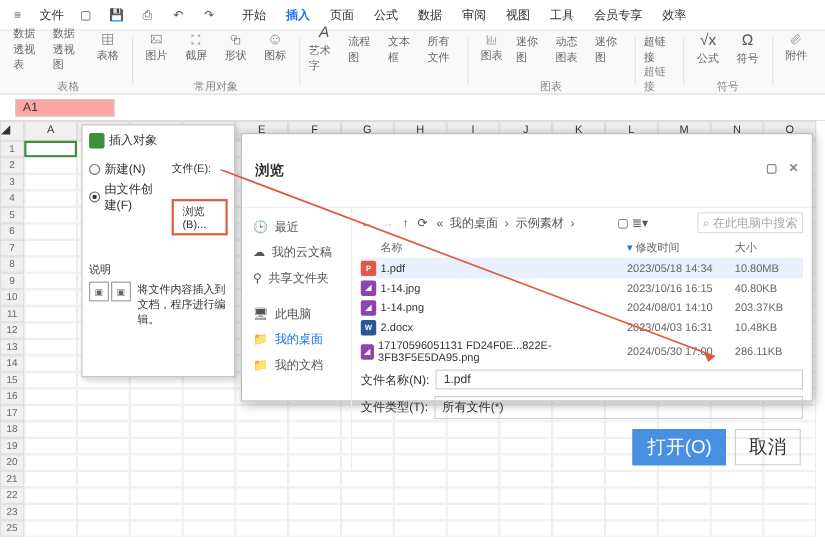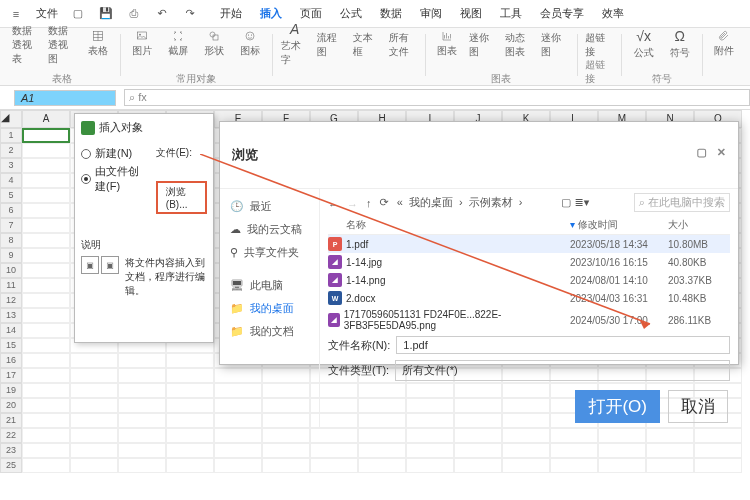--- a/index.html
+++ b/index.html
@@ -14,21 +14,21 @@
 .ribbon { height: 58px; display: flex; align-items: flex-start; padding: 2px 6px; border-bottom: 1px solid #ddd; background: #f9f9f9; }
 .rgroup { display: flex; flex-direction: column; align-items: center; padding: 0 6px; height: 56px; }
 .rgroup .icons { display: flex; gap: 8px; }
 .rgroup .ico { width: 28px; height: 28px; display: flex; flex-direction: column; align-items: center; justify-content: center; color: #555; }
 .rgroup .ico svg { width: 20px; height: 20px; }
 .rgroup .lbl { font-size: 10px; color: #666; margin-top: 2px; }
 .rgroup .glabel { font-size: 10px; color: #888; margin-top: auto; }
 .rsep { width: 1px; background: #e0e0e0; height: 42px; margin: 4px 2px; }
 
 .namebar { height: 24px; display: flex; align-items: center; border-bottom: 1px solid #ddd; }
-.namebox { width: 102px; border: 1px solid #ccc; margin-left: 14px; padding: 1px 6px; background: #7dd3fc; font-size: 11px; font-style: italic; }
+.namebox { width: 90px; border: 1px solid #ccc; margin-left: 14px; padding: 1px 6px; background: #fca5a5; font-size: 11px; }
 .fxbox { flex: 1; border: 1px solid #ccc; margin-left: 8px; display: flex; align-items: center; padding: 1px 4px; gap: 4px; }
 
 .grid { position: relative; height: 390px; overflow: hidden; }
 .colheads { display: flex; height: 18px; }
 .rowhead { width: 22px; background: #f0f0f0; border: 1px solid #ddd; }
 .colh { flex: 0 0 48px; background: #f0f0f0; border: 1px solid #ddd; text-align: center; font-size: 10px; line-height: 16px; }
 .rows { }
 .row { display: flex; height: 15px; }
 .rh { width: 22px; background: #f0f0f0; border: 1px solid #ddd; text-align: center; font-size: 9px; line-height: 13px; color: #666; }
 .cell { flex: 0 0 48px; border: 1px solid #eee; }
@@ -264,23 +264,20 @@
             <path d="M20 10l-9 9a5 5 0 01-7-7l9-9a3 3 0 014 4l-9 9a1 1 0 01-2-2l8-8" stroke="#555" fill="none"></path>
           </svg>
           <span class="lbl">附件</span>
         </div>
     </div>
   </div>
 </div>
 
 <div class="namebar">
   <div class="namebox">A1</div>
-  <div class="fxbox">
-      <span style="color:#888">⌕ fx</span>
-    </div>
 </div>
 
 <div class="grid">
   <div class="colheads" id="colheads">
       <div class="rowhead">◢</div>
       <div class="colh">A</div>
       <div class="colh">B</div>
       <div class="colh">C</div>
       <div class="colh">D</div>
       <div class="colh">E</div>
@@ -579,20 +576,38 @@
         <div class="cell"></div>
         <div class="cell"></div>
         <div class="cell"></div>
         <div class="cell"></div>
         <div class="cell"></div>
         <div class="cell"></div>
         <div class="cell"></div>
       </div>
       <div class="row">
         <div class="rh">17</div>
+        <div class="cell"></div>
+        <div class="cell"></div>
+        <div class="cell"></div>
+        <div class="cell"></div>
+        <div class="cell"></div>
+        <div class="cell"></div>
+        <div class="cell"></div>
+        <div class="cell"></div>
+        <div class="cell"></div>
+        <div class="cell"></div>
+        <div class="cell"></div>
+        <div class="cell"></div>
+        <div class="cell"></div>
+        <div class="cell"></div>
+        <div class="cell"></div>
+      </div>
+      <div class="row">
+        <div class="rh">18</div>
         <div class="cell"></div>
         <div class="cell"></div>
         <div class="cell"></div>
         <div class="cell"></div>
         <div class="cell"></div>
         <div class="cell"></div>
         <div class="cell"></div>
         <div class="cell"></div>
         <div class="cell"></div>
         <div class="cell"></div>

